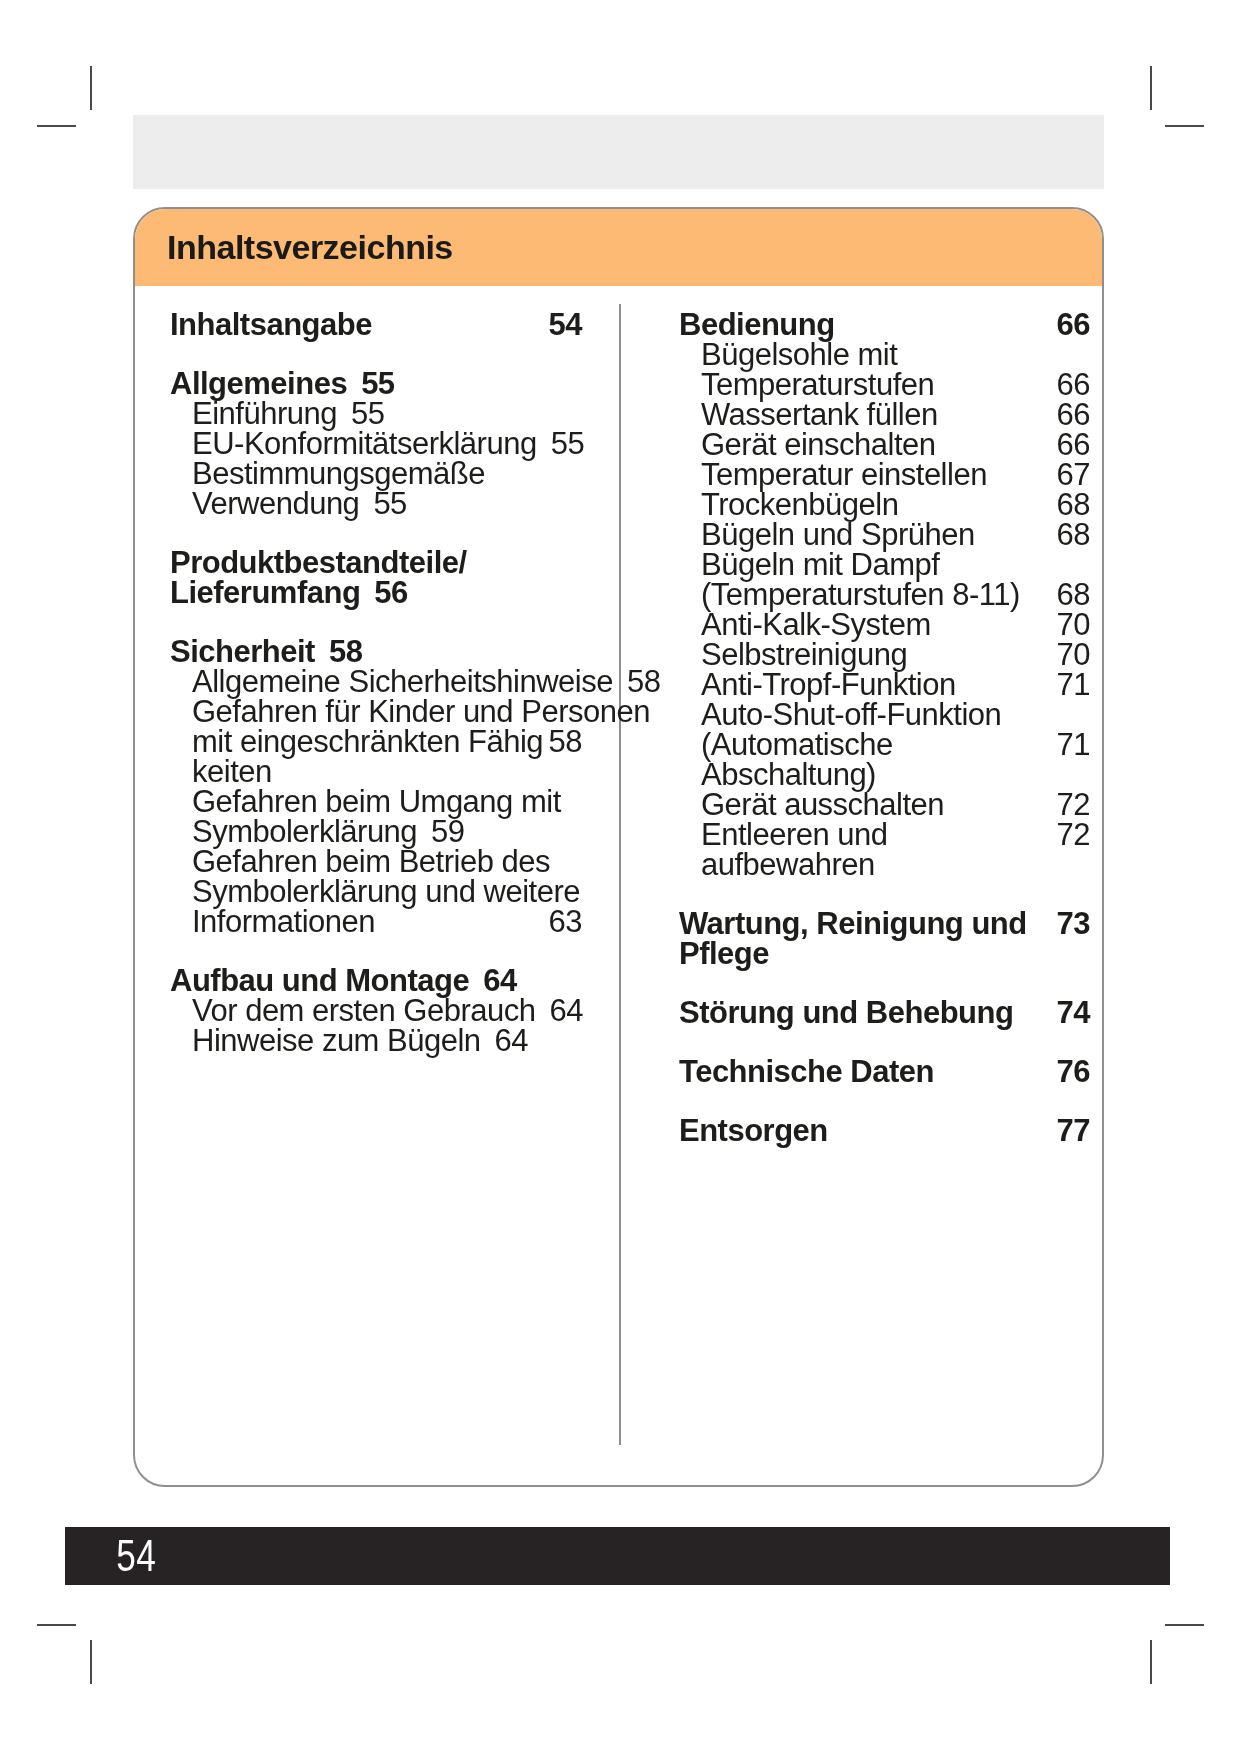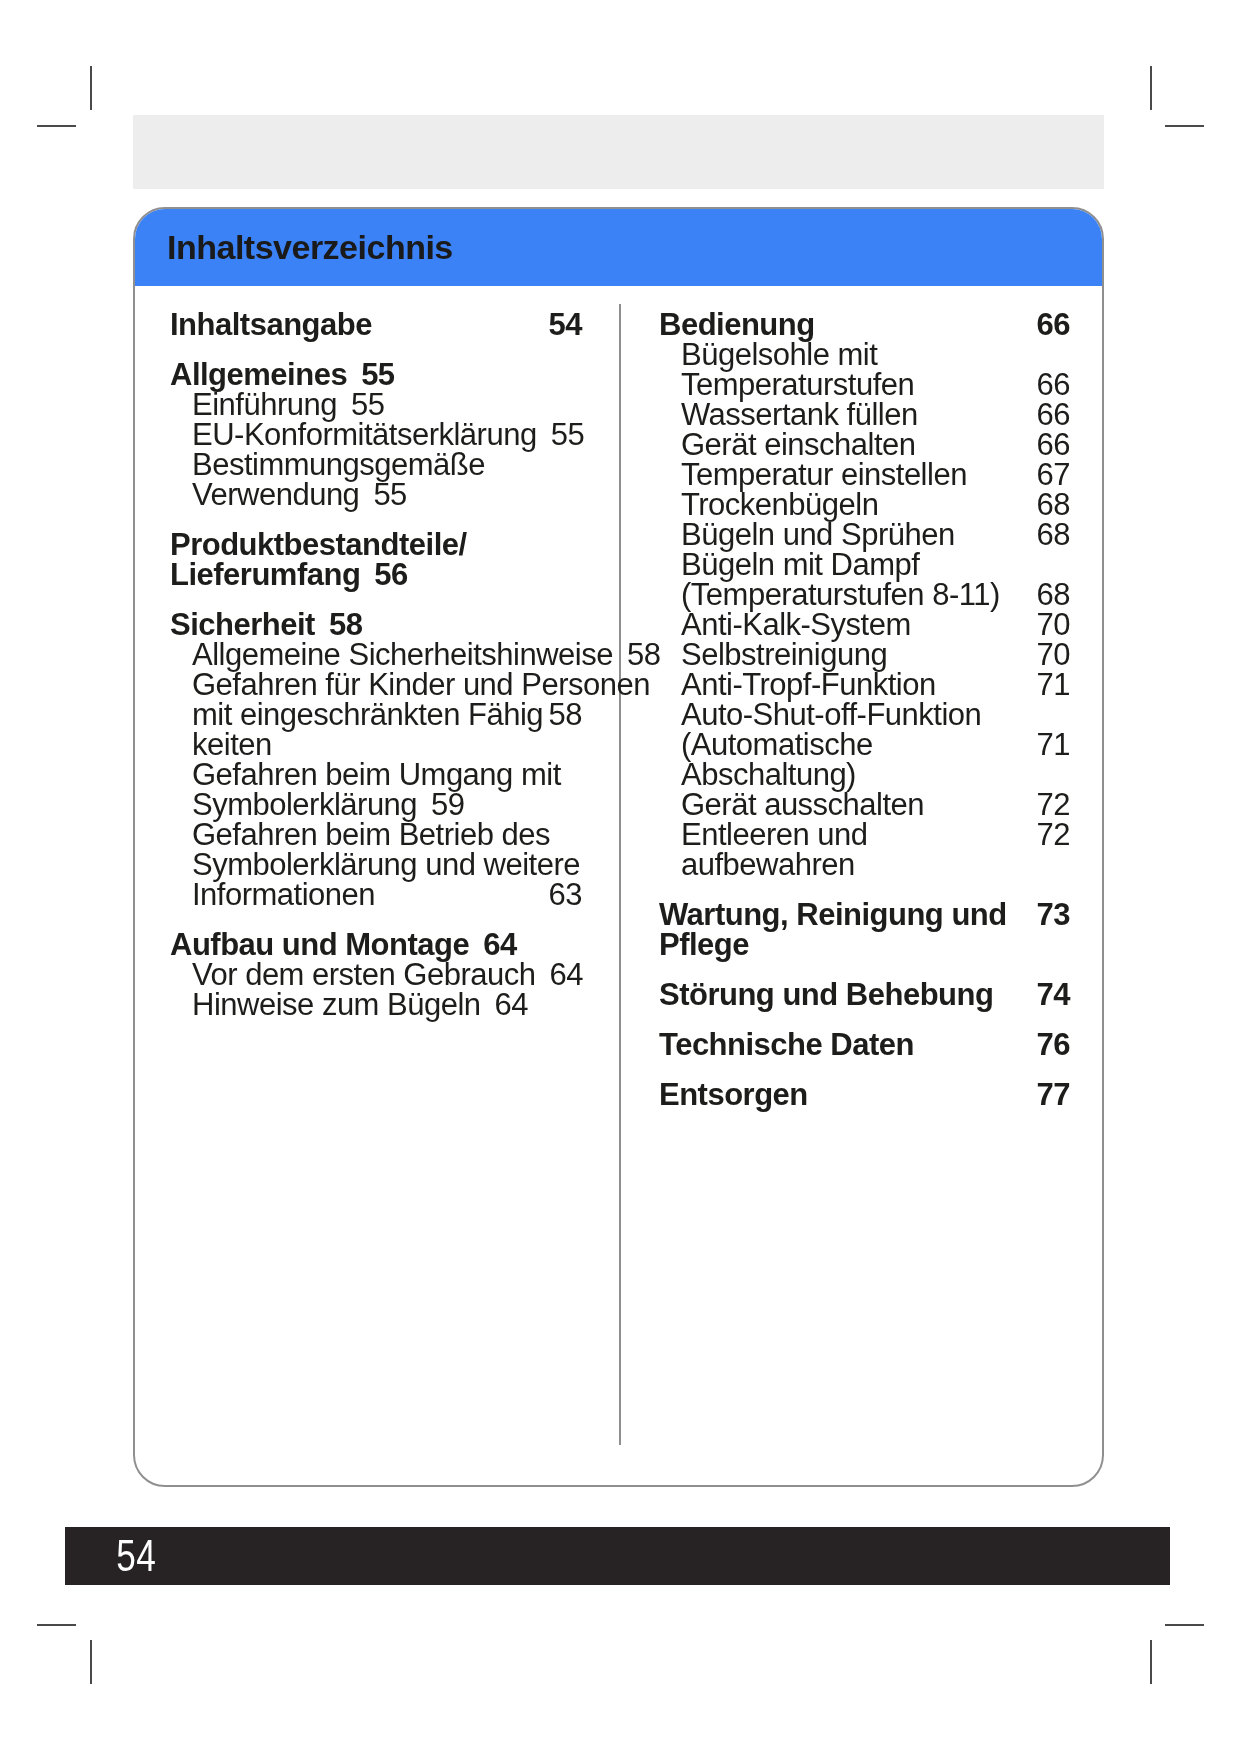--- a/index.html
+++ b/index.html
@@ -7,30 +7,30 @@
     position:relative; width:1241px; height:1754px; background:#ffffff;
     font-family:"Liberation Sans", sans-serif; color:#1d1d1b; overflow:hidden;
   }
   .scan-band { position:absolute; left:133px; top:115px; width:971px; height:74px; background:#ededed; }
   .toc-box {
     position:absolute; left:133px; top:207px; width:971px; height:1280px;
     background:#ffffff; border:2px solid #8f8f8f; border-radius:32px; box-sizing:border-box;
     overflow:hidden;
   }
   .toc-header {
-    height:77px; background:#3b82f6; display:flex; align-items:center;
+    height:77px; background:#fdba74; display:flex; align-items:center;
     padding-left:32px; box-sizing:border-box;
   }
   .page-title { font-size:34px; font-weight:bold; letter-spacing:-0.5px; color:#1a1a1a; }
   .column-divider { position:absolute; left:484px; top:95px; width:2px; height:1141px; background:#8f8f8f; }
   .col { position:absolute; top:101px; font-size:31px; letter-spacing:-0.5px; }
   .col-left  { left:35px;  width:412px; }
-  .col-right { left:524px; width:411px; }
+  .col-right { left:544px; width:411px; }
   .row { line-height:30px; white-space:nowrap; }
-  .row.gap { margin-top:20px; }
+  .row.gap { margin-top:29px; }
   .row.bold { font-weight:bold; }
   .row.indent { padding-left:22px; }
   .row.spread { display:flex; justify-content:space-between; white-space:normal; }
   .row .pg-inline { margin-left:14px; }
   .footer-bar {
     position:absolute; left:65px; top:1527px; width:1105px; height:58px;
     background:#272324; color:#ffffff; display:flex; align-items:center;
   }
   .footer-num {
     font-size:44px; padding-left:64px; letter-spacing:0.5px;

